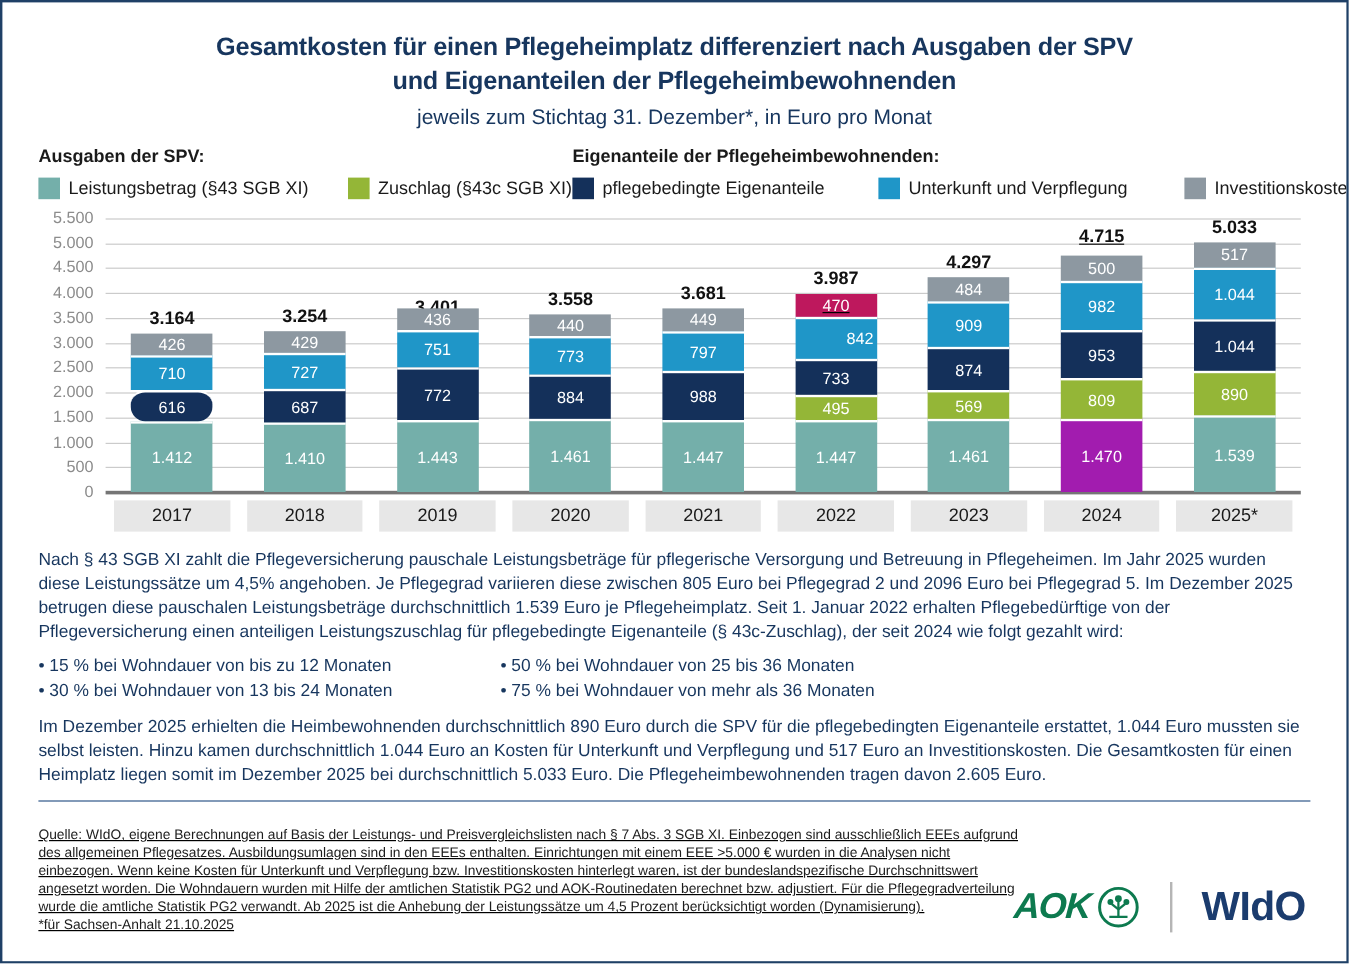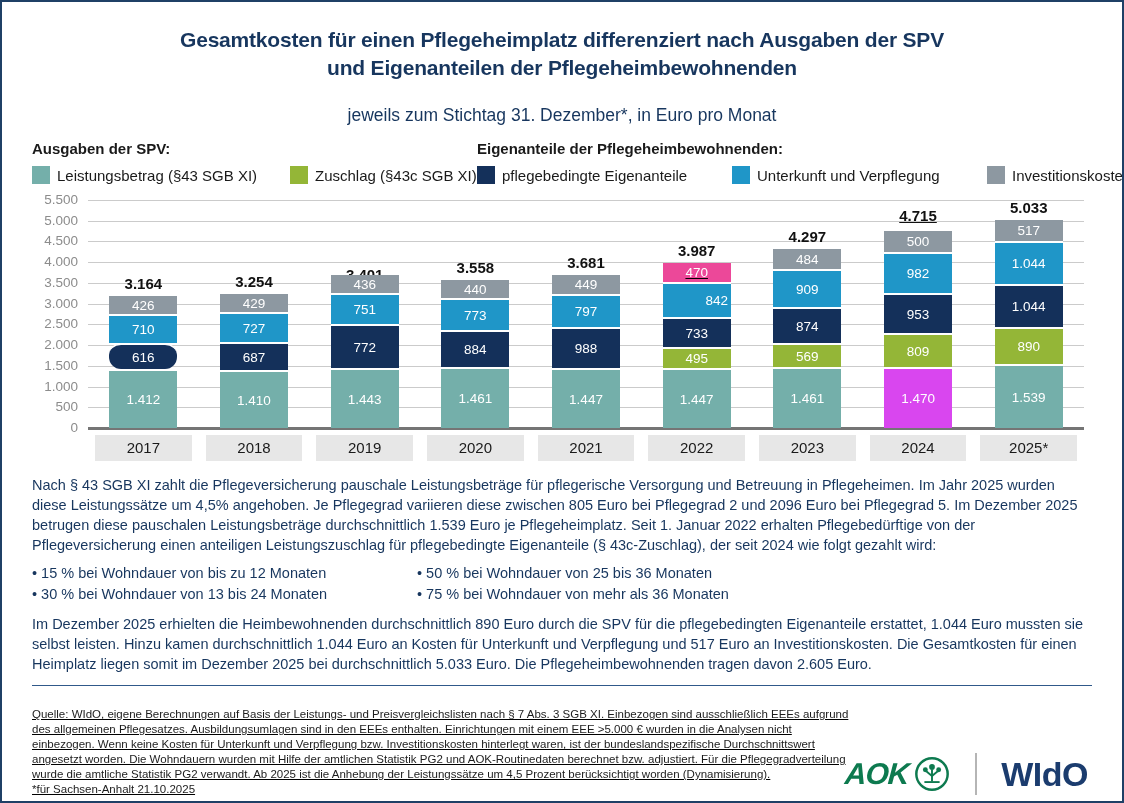--- a/index.html
+++ b/index.html
@@ -4,21 +4,21 @@
 <style>
   * { margin:0; padding:0; box-sizing:border-box; }
   html,body { background:#fff; }
   body { font-family:"Liberation Sans", sans-serif; }
   .page {
     width:1124px; height:803px; position:relative; overflow:hidden;
     background:#fff; border:2px solid #1F4066; padding:24px 30px 14px 30px;
   }
   
   .title { text-align:center; color:#17365E; font-size:21px; font-weight:bold; line-height:28px; letter-spacing:-0.2px; }
-  .subtitle { text-align:center; color:#17365E; font-size:17.5px; font-weight:normal; margin-top:23px; }
+  .subtitle { text-align:center; color:#17365E; font-size:17.5px; font-weight:normal; margin-top:5px; }
   
   .legend { position:relative; height:50px; margin-top:14px; font-size:15px; color:#1a1a1a; }
   .legend .lg-head { position:absolute; top:0; font-weight:bold; }
   .legend .lg-item { position:absolute; top:26px; display:flex; align-items:center; }
   .swatch { width:18px; height:18px; display:inline-block; margin-right:7px; flex:none; }
   
   .chart { position:relative; height:262px; margin-top:10px; }
   .gridline { position:absolute; left:56px; right:8px; height:1px; background:#CBCBCB; }
   .ytick { position:absolute; left:0; width:46px; text-align:right; font-size:13.5px; color:#8C8C8C; }
   .axisline { position:absolute; left:56px; right:8px; top:227px; height:3px; background:#757575; }
@@ -208,21 +208,21 @@
             </div>
             <div class="seg" style="height: 21px; background: rgb(148, 182, 55); border-top: 2px solid rgb(255, 255, 255);">
               <span>495</span>
             </div>
             <div class="seg" style="height: 30px; background: rgb(20, 48, 90); border-top: 2px solid rgb(255, 255, 255);">
               <span>733</span>
             </div>
             <div class="seg" style="height: 35px; background: rgb(31, 150, 200); border-top: 2px solid rgb(255, 255, 255); padding-left: 40px;">
               <span>842</span>
             </div>
-            <div class="seg" style="height: 19px; background: #ec4899; text-decoration: underline;">
+            <div class="seg" style="height: 19px; background: #be185d; text-decoration: underline;">
               <span>470</span>
             </div>
           </div>
         </div>
         <div class="col">
           <div class="total" style="bottom: 183px;">4.297</div>
           <div class="stack">
             <div class="seg" style="height: 61px; background: rgb(116, 175, 170); border-top: 2px solid rgb(255, 255, 255);">
               <span>1.461</span>
             </div>
@@ -236,21 +236,21 @@
               <span>909</span>
             </div>
             <div class="seg" style="height: 20px; background: rgb(141, 152, 161);">
               <span>484</span>
             </div>
           </div>
         </div>
         <div class="col">
           <div class="total" style="bottom: 204px; text-decoration: underline;">4.715</div>
           <div class="stack">
-            <div class="seg" style="height: 61px; background: #d946ef; border-top: 2px solid rgb(255, 255, 255);">
+            <div class="seg" style="height: 61px; background: #a21caf; border-top: 2px solid rgb(255, 255, 255);">
               <span>1.470</span>
             </div>
             <div class="seg" style="height: 34px; background: rgb(148, 182, 55); border-top: 2px solid rgb(255, 255, 255);">
               <span>809</span>
             </div>
             <div class="seg" style="height: 40px; background: rgb(20, 48, 90); border-top: 2px solid rgb(255, 255, 255);">
               <span>953</span>
             </div>
             <div class="seg" style="height: 41px; background: rgb(31, 150, 200); border-top: 2px solid rgb(255, 255, 255);">
               <span>982</span>

